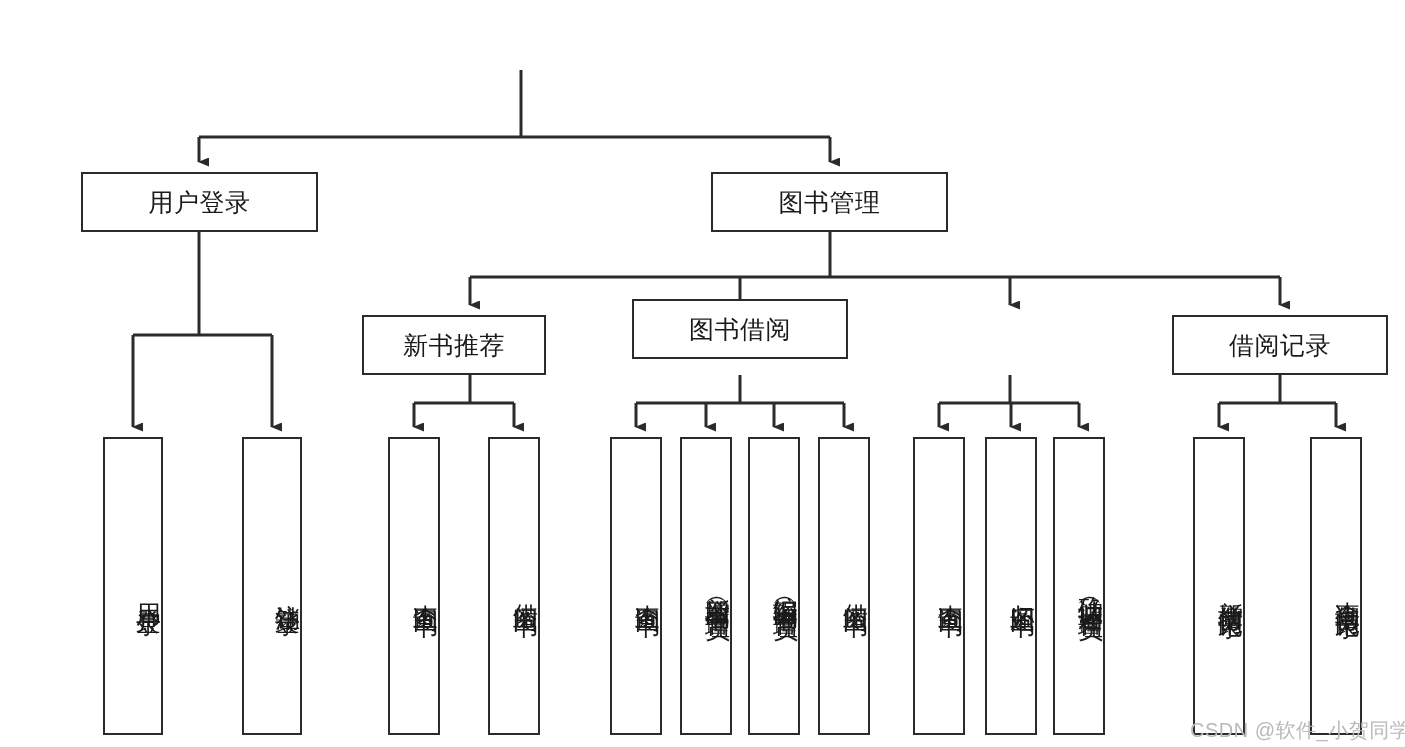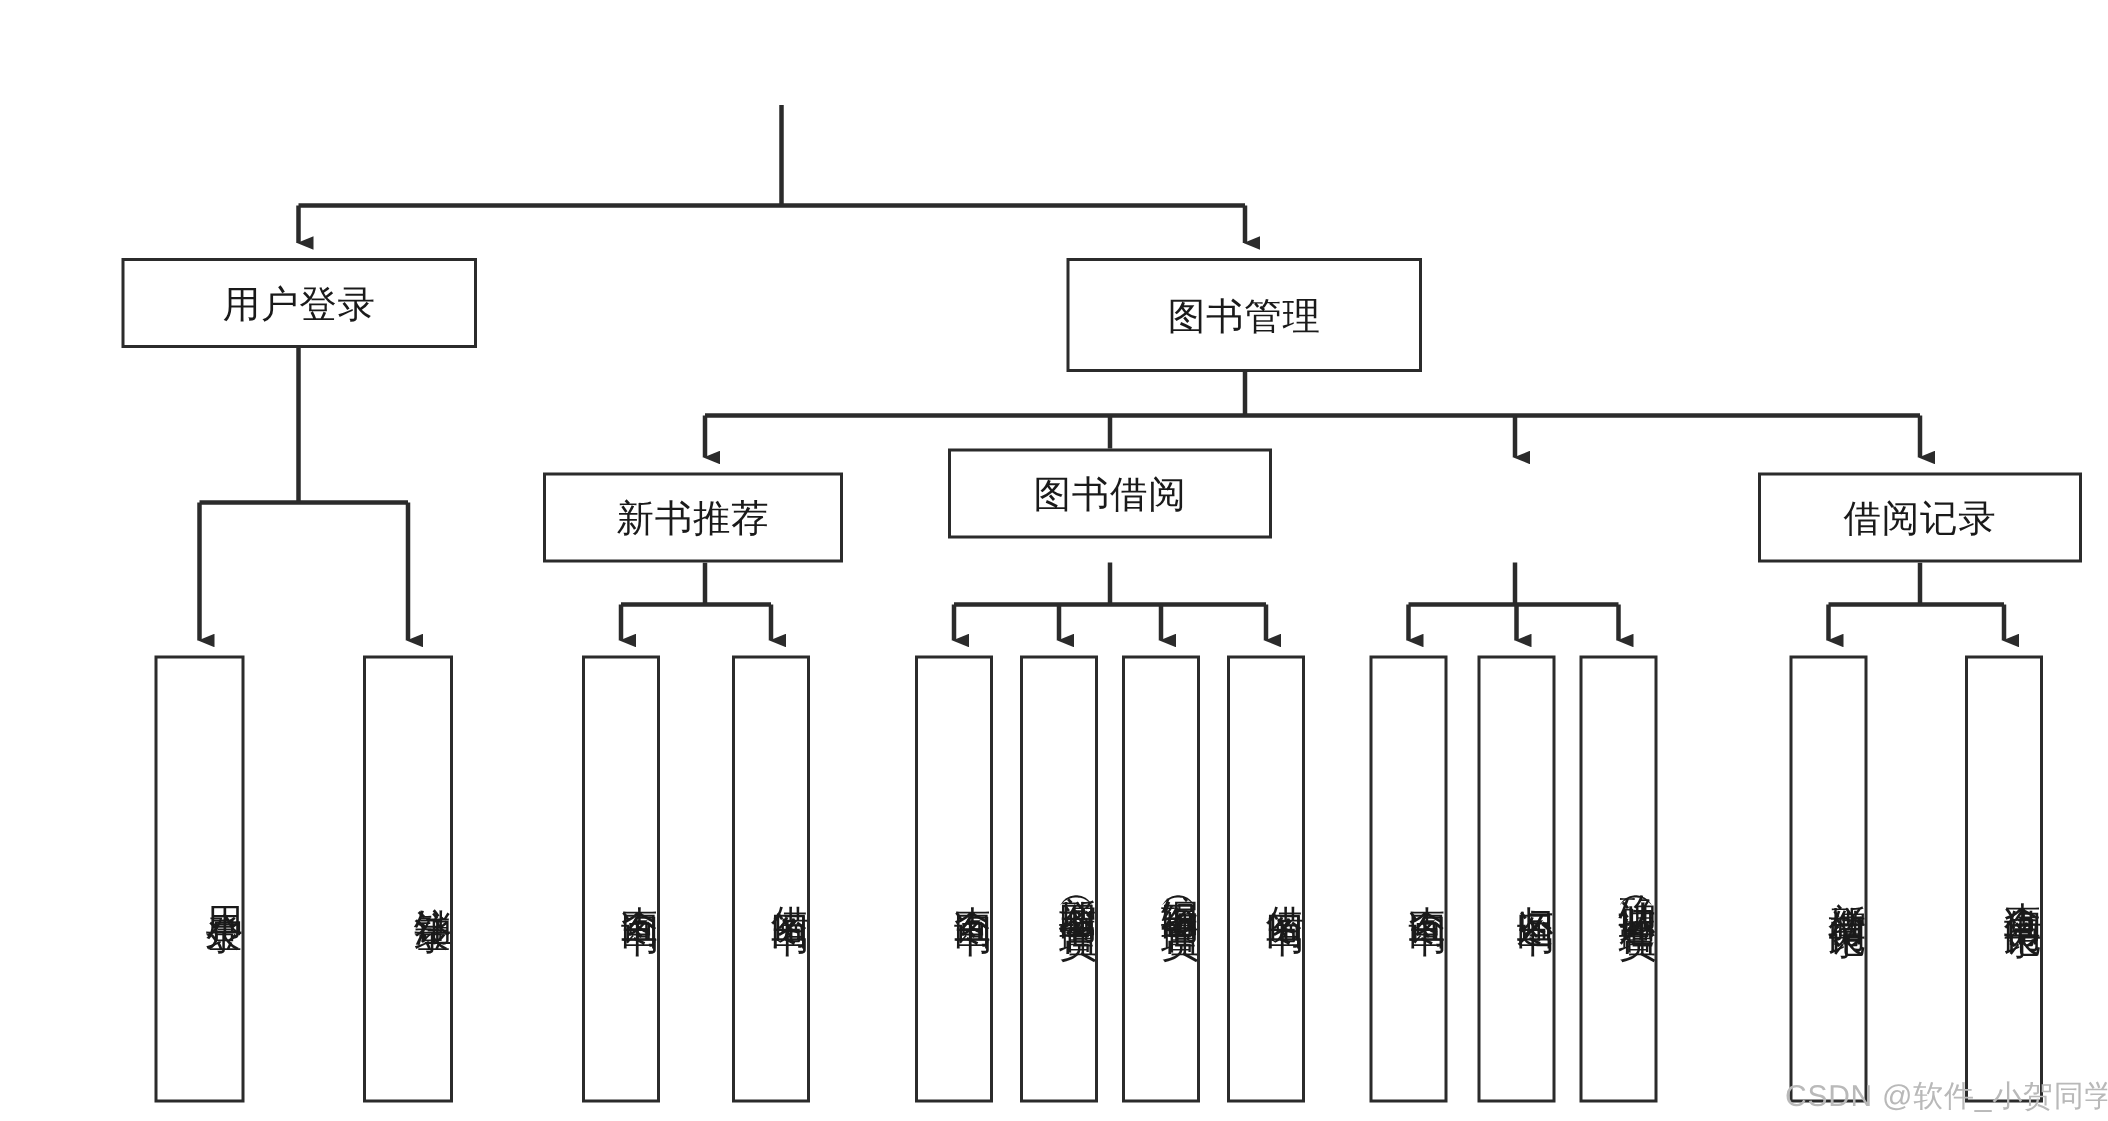--- a/index.html
+++ b/index.html
@@ -117,25 +117,25 @@
       <path d="M 1219,403 L 1219,427" marker-end="url(#arrowhead)"></path>
       <path d="M 1336,403 L 1336,427" marker-end="url(#arrowhead)"></path>
 
     </g>
   </svg>
 
 
   <div class="node-box horiz" id="node-user-login" style="left: 81px; top: 172px; width: 237px; height: 60px;">
     <span class="node-label">用户登录</span>
   </div>
-  <div class="node-box horiz" id="node-book-manage" style="left: 711px; top: 172px; width: 237px; height: 76px;">
+  <div class="node-box horiz" id="node-book-manage" style="left: 711px; top: 172px; width: 237px; height: 60px;">
     <span class="node-label">图书管理</span>
   </div>
 
-  <div class="node-box horiz" id="node-new-book-recommend" style="left: 362px; top: 315px; width: 200px; height: 60px;">
+  <div class="node-box horiz" id="node-new-book-recommend" style="left: 362px; top: 315px; width: 184px; height: 60px;">
     <span class="node-label">新书推荐</span>
   </div>
   <div class="node-box horiz" id="node-book-borrow" style="left: 632px; top: 299px; width: 216px; height: 60px;">
     <span class="node-label">图书借阅</span>
   </div>
   <div class="node-box horiz" id="node-borrow-record" style="left: 1172px; top: 315px; width: 216px; height: 60px;">
     <span class="node-label">借阅记录</span>
   </div>
 
   <div class="node-box vert" id="node-leaf-user-login" style="left: 103px; top: 437px; width: 60px; height: 298px;">

